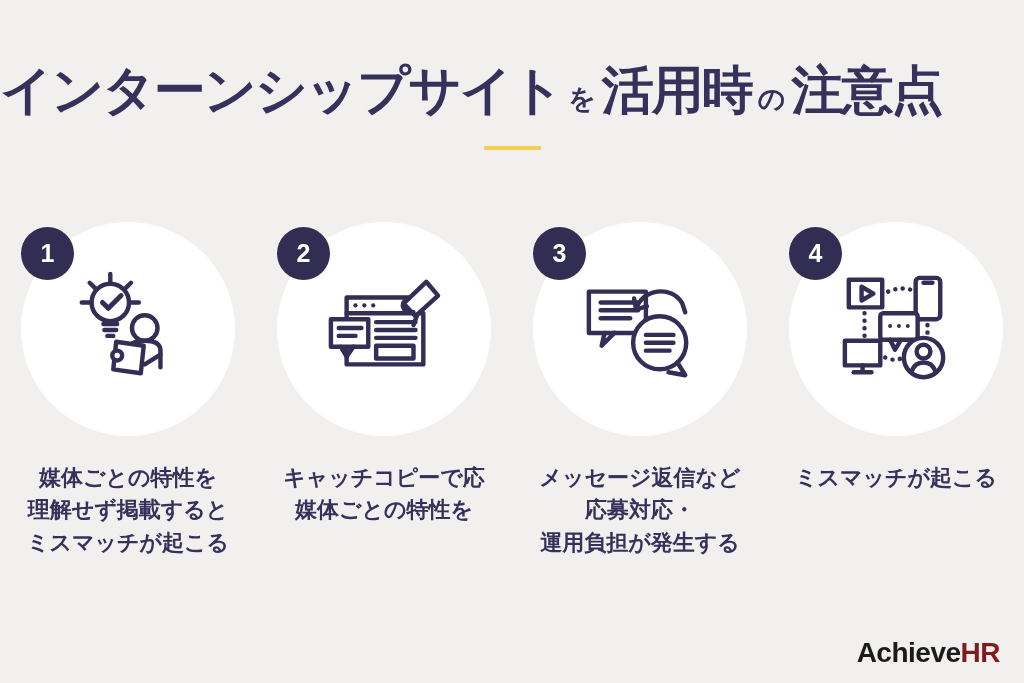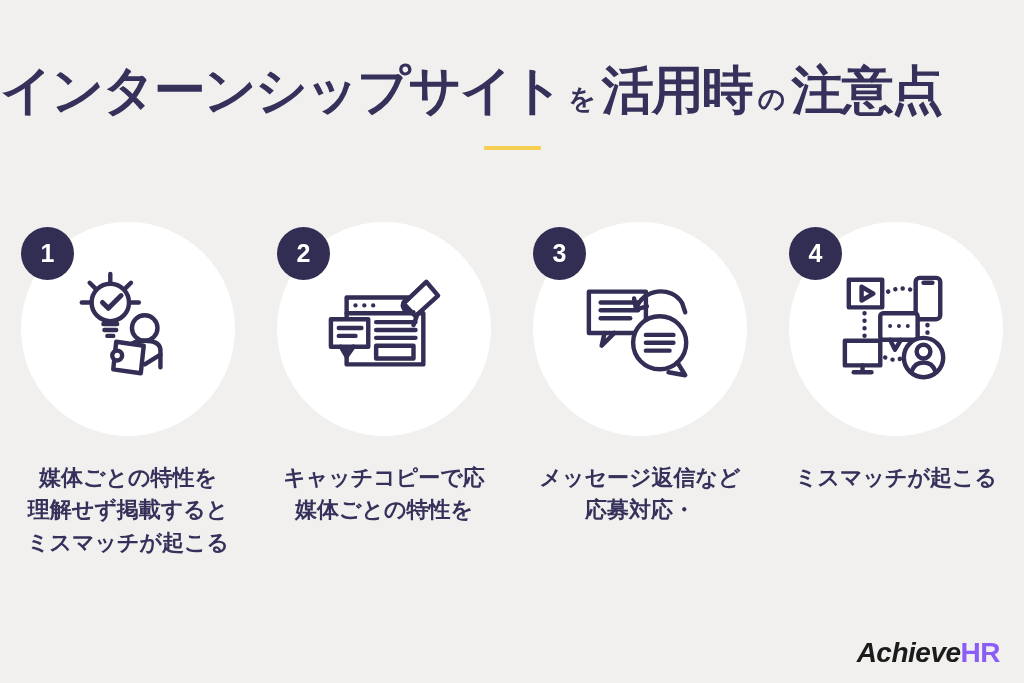--- a/index.html
+++ b/index.html
@@ -36,22 +36,22 @@
   }
   .caption {
     margin-top:26px; text-align:center; color:#35315a;
     font-weight:bold; font-size:22px; line-height:1.47; white-space:nowrap;
   }
   
   .logo {
     position:absolute; right:24px; bottom:14px;
     font-size:28px; font-weight:bold; letter-spacing:-0.5px; white-space:nowrap;
   }
-  .logo .part1 { color:#1b1b1b;font-style:italic; }
-  .logo .part2 { color:#8b5cf6; }
+  .logo .part1 { color:#1b1b1b; }
+  .logo .part2 { color:#7f1d1d; }
   svg { display:block; }
 </style>
 </head>
 <body>
 
 <div class="page">
 
   <div class="title-row">
     <span class="seg-large">インターンシップサイト</span><span class="seg-small">を</span><span class="seg-large">活用時</span><span class="seg-small">の</span><span class="seg-large">注意点</span>
   </div>
@@ -154,20 +154,21 @@
             </svg>
           </span>
         </div>
         <div class="badge">
           <span>3</span>
         </div>
       </div>
       <div class="caption">
         <div>メッセージ返信など</div>
         <div>応募対応・</div>
+        <div>運用負担が発生する</div>
       </div>
     </div>
 
     <div class="column">
       <div class="circle-wrap">
         <div class="big-circle">
           <span>
             <svg viewBox="0 0 120 120" width="118" height="118">
               <g fill="none" stroke="#322e55" stroke-width="4.5" stroke-linecap="round" stroke-linejoin="round">
                 <g stroke-dasharray="0.1 7.5">

